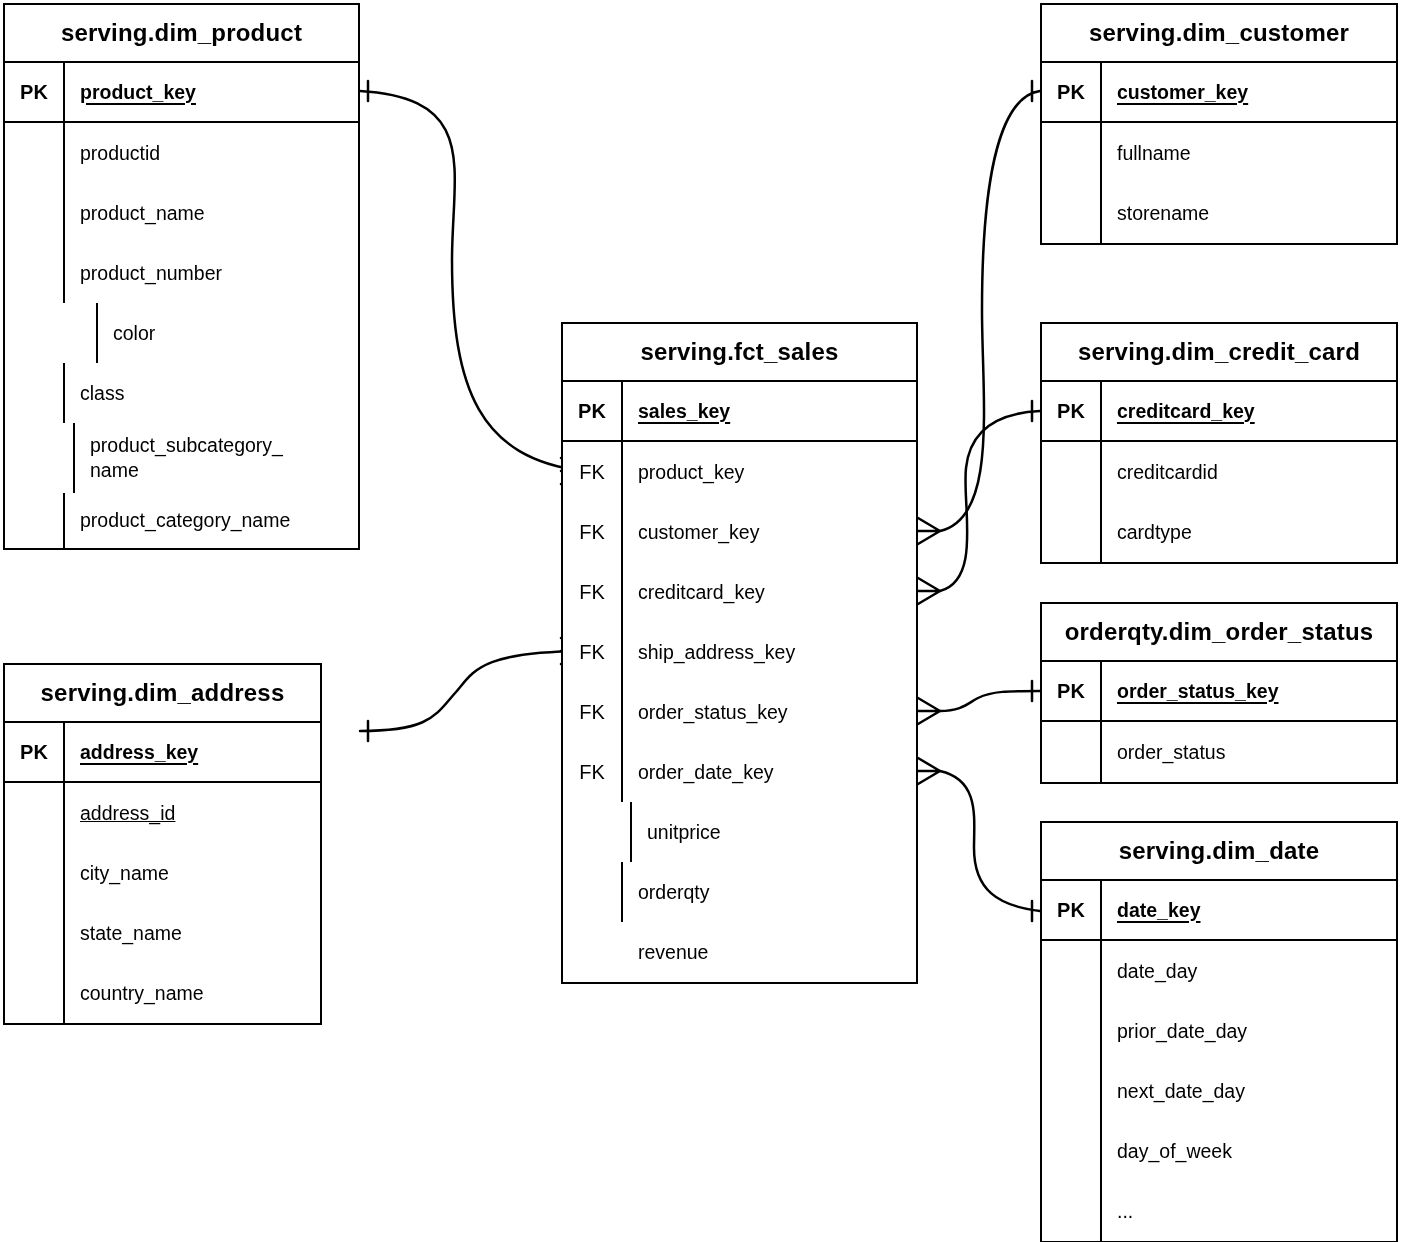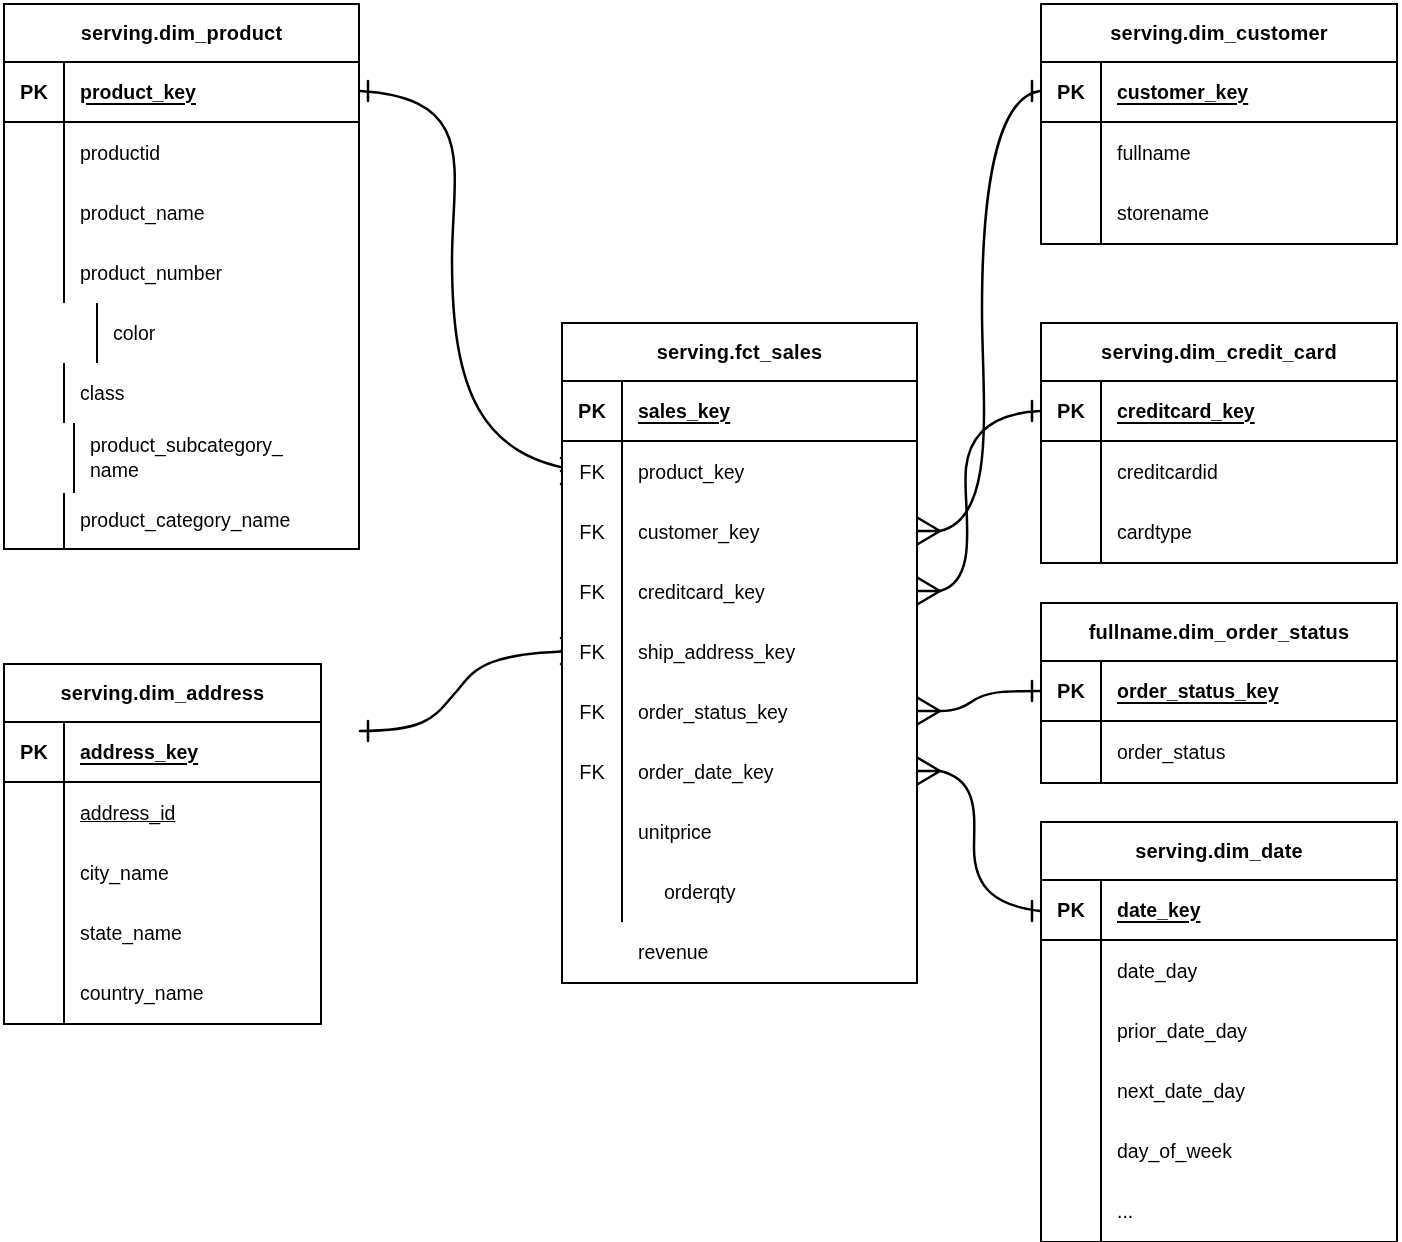--- a/index.html
+++ b/index.html
@@ -10,21 +10,21 @@
   }
   #rels{position:absolute;left:0;top:0;}
   #rels path{fill:none;stroke:#000;stroke-width:2.5;stroke-linecap:round;stroke-linejoin:round;}
   .tbl{
     position:absolute;background:#ffffff;border:2.5px solid #000;
     box-sizing:border-box;
   }
   .hdr{
     height:58px;box-sizing:border-box;border-bottom:2.5px solid #000;
     display:flex;align-items:center;justify-content:center;
-    font-weight:bold;font-size:20px;letter-spacing:0.2px;
+    font-weight:bold;font-size:24px;letter-spacing:0.2px;
   }
   .row{display:flex;box-sizing:border-box;}
   .pkrow{border-bottom:2.5px solid #000;}
   .key{
     flex:0 0 60px;width:60px;box-sizing:border-box;border-right:2.5px solid #000;
     display:flex;align-items:center;justify-content:center;font-size:20px;
   }
   .b{font-weight:bold;}
   .fld{
     flex:1;display:flex;align-items:center;padding-left:15px;
@@ -153,25 +153,25 @@
           <span class="fld">ship_address_key</span>
         </div>
         <div class="row" style="height: 60px;">
           <span class="key">FK</span>
           <span class="fld">order_status_key</span>
         </div>
         <div class="row" style="height: 60px;">
           <span class="key">FK</span>
           <span class="fld">order_date_key</span>
         </div>
-        <div class="row" style="height: 60px;">
+        <div class="row" style="height: 60px; margin-left: 9px;">
           <span class="key"></span>
           <span class="fld">unitprice</span>
         </div>
-        <div class="row" style="height: 60px; gap: 26px;">
+        <div class="row" style="height: 60px;">
           <span class="key"></span>
           <span class="fld">orderqty</span>
         </div>
         <div class="row" style="height: 60px; align-items: center;">
           <span class="key"></span>
           <span class="fld">revenue</span>
         </div>
       </div>
       <div class="tbl" style="left: 1040px; top: 322px; width: 358px;">
         <div class="hdr">serving.dim_credit_card</div>
@@ -182,21 +182,21 @@
         <div class="row" style="height: 60px;">
           <span class="key"></span>
           <span class="fld">creditcardid</span>
         </div>
         <div class="row" style="height: 60px;">
           <span class="key"></span>
           <span class="fld">cardtype</span>
         </div>
       </div>
       <div class="tbl" style="left: 1040px; top: 602px; width: 358px;">
-        <div class="hdr">fullname.dim_order_status</div>
+        <div class="hdr">orderqty.dim_order_status</div>
         <div class="row pkrow" style="height: 60px;">
           <span class="key b">PK</span>
           <span class="fld pk">order_status_key</span>
         </div>
         <div class="row" style="height: 60px;">
           <span class="key"></span>
           <span class="fld">order_status</span>
         </div>
       </div>
       <div class="tbl" style="left: 1040px; top: 821px; width: 358px;">

